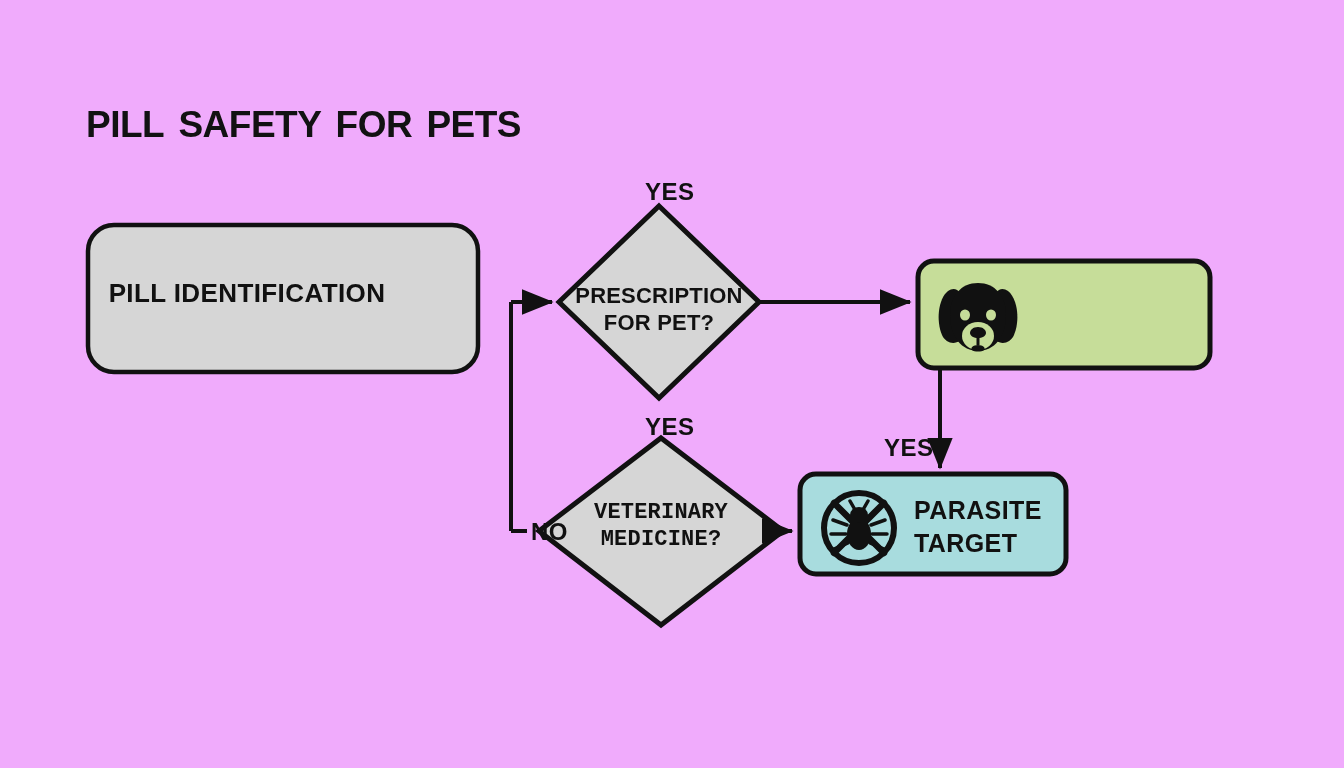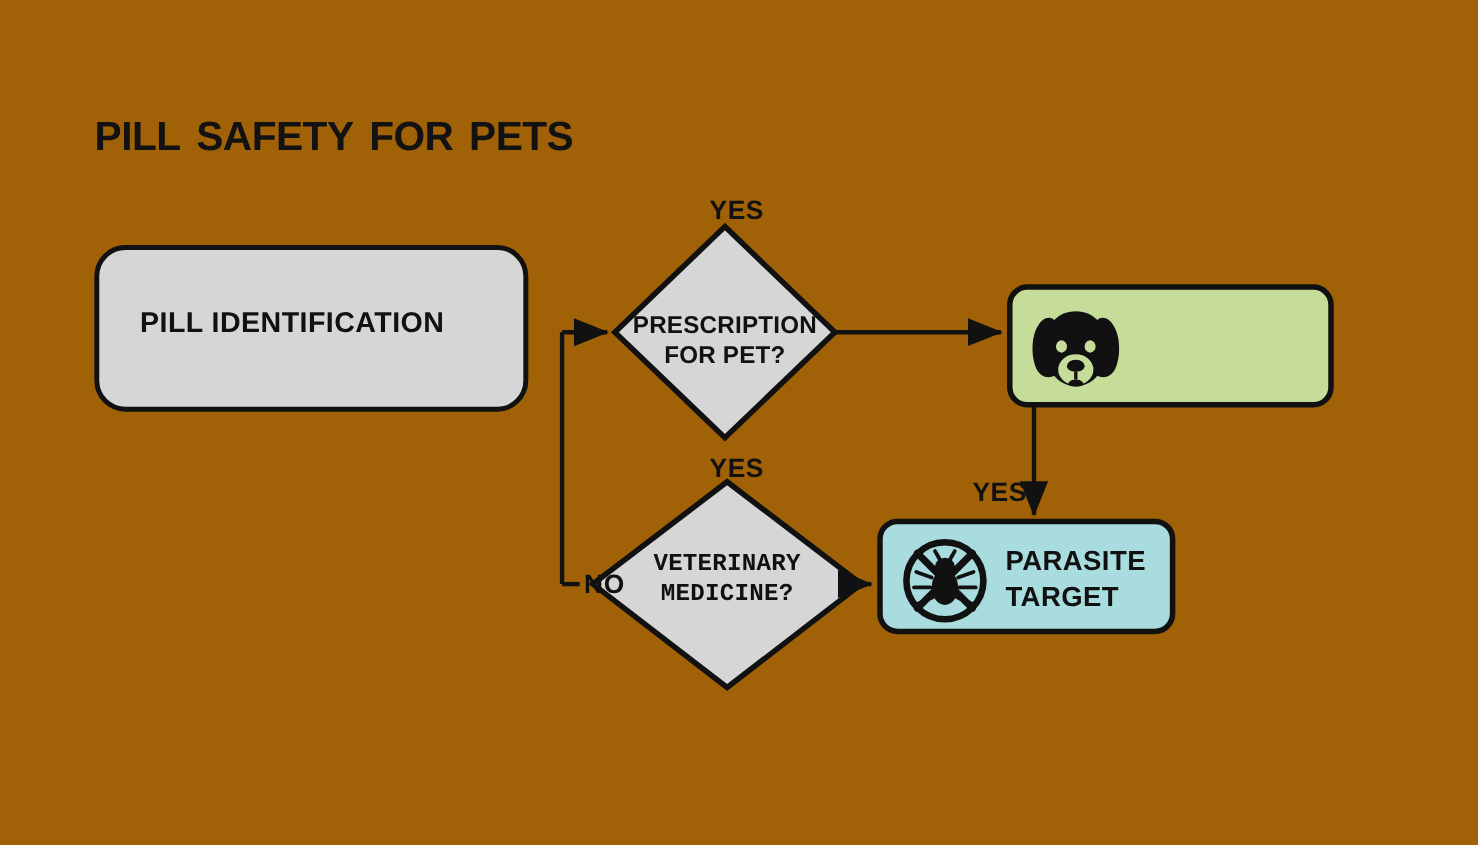--- a/index.html
+++ b/index.html
@@ -4,21 +4,21 @@
 <style>
   html, body {
     margin: 0;
     padding: 0;
     background: #ffffff;
   }
   #canvas {
     position: relative;
     width: 1344px;
     height: 768px;
-    background: #a16207;
+    background: #f0abfc;
     overflow: hidden;
     font-family: "Liberation Sans", sans-serif;
   }
 
   
   #title {
     position: absolute;
     left: 86px;
     top: 88px;
     font-size: 53px;
@@ -51,21 +51,20 @@
     white-space: pre-line;
     pointer-events: none;
   }
 
   #pill-ident-label {
     left: 90px;
     top: 278px;
     width: 314px;
     font-size: 26px;
     letter-spacing: 0.4px;
-    text-align: right;
   }
 
   #diamond1-label {
     left: 554px;
     top: 283px;
     width: 210px;
     font-size: 22px;
     letter-spacing: 0.2px;
   }
 

